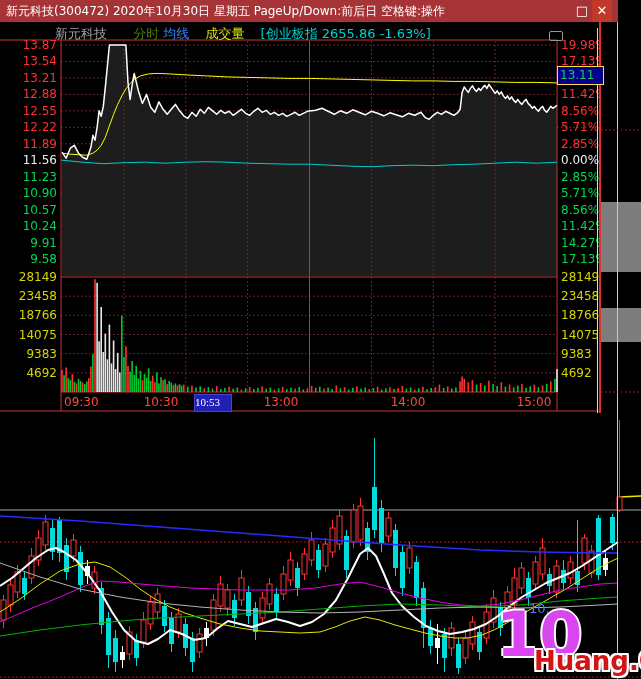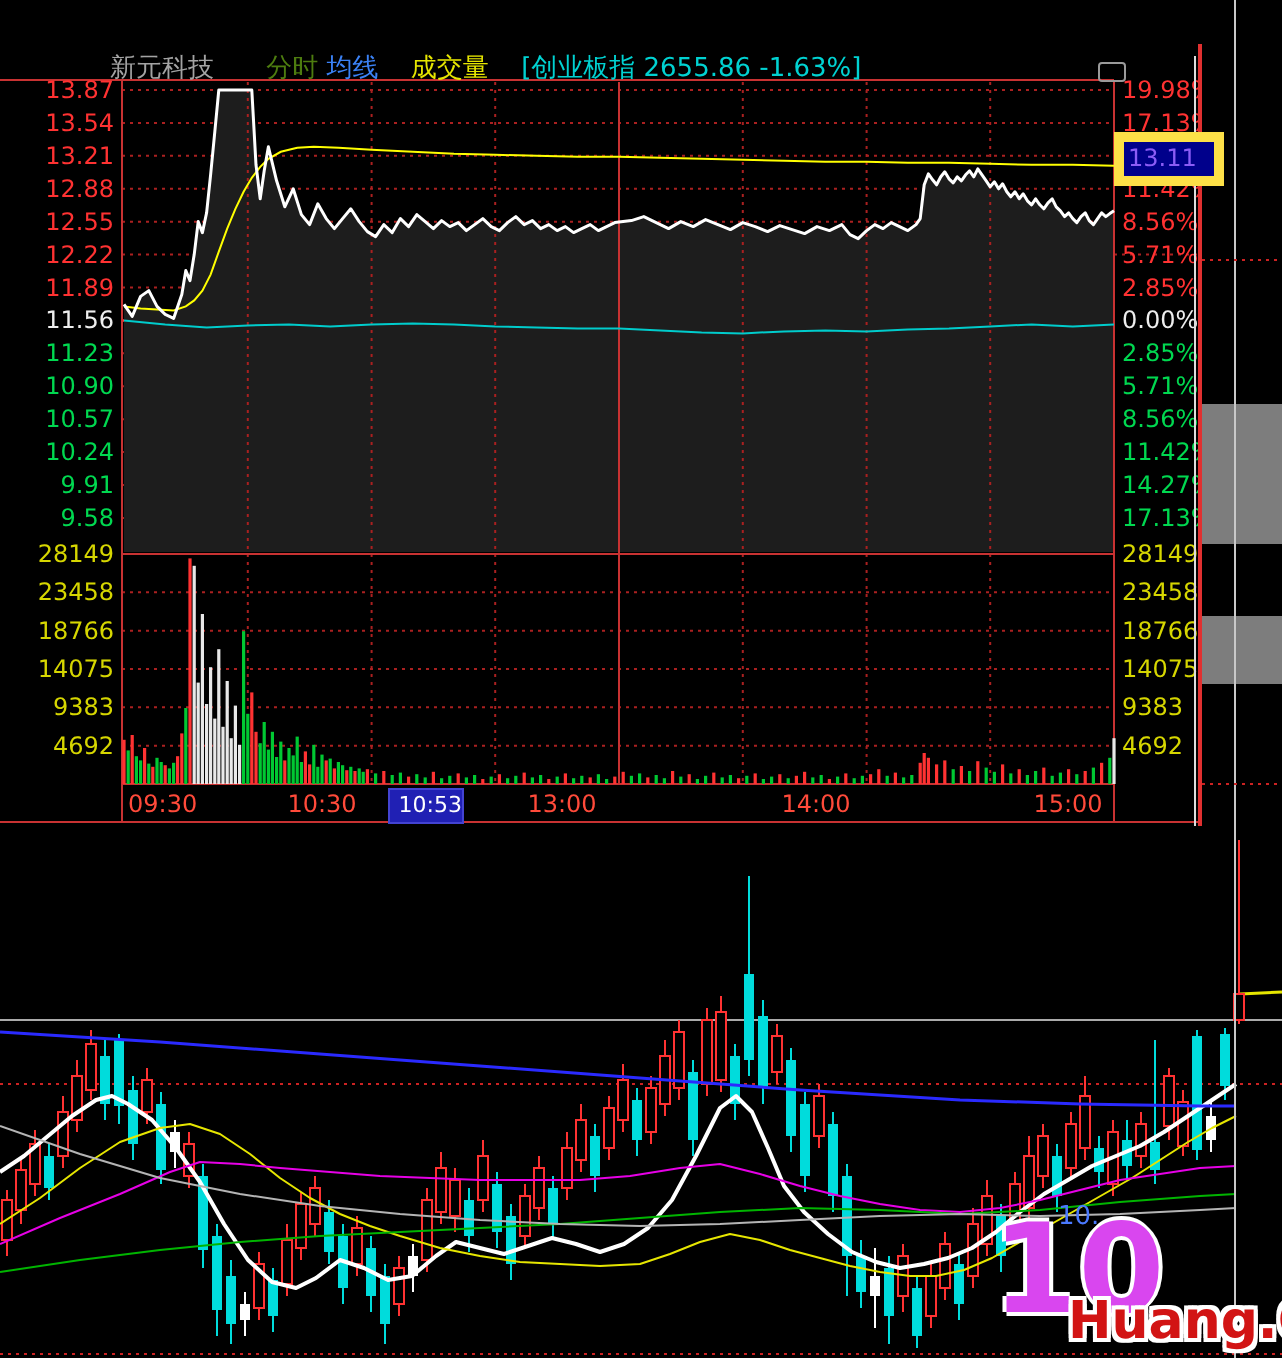--- a/index.html
+++ b/index.html
@@ -18,23 +18,23 @@
   #btn-close{right:6px;background:#c0392b;width:20px;}
   #chart-header{position:absolute;left:55px;top:25px;z-index:3;font-size:13px;white-space:nowrap;}
   #chart-header .nm{color:#a3a3a3;}
   #chart-header .vw{color:#4d7c0f;margin-left:22px;}
   #chart-header .ma{color:#3b82f6;margin-left:0;}
   #chart-header .vol{color:#e6e600;margin-left:12px;text-align:center;}
   #chart-header .idx{color:#00d2d2;margin-left:12px;}
   #tool-icon{position:absolute;left:549px;top:31px;width:12px;height:8px;border:1px solid #9a9a9a;
              border-radius:2px;z-index:3;cursor:pointer;}
   #avg-badge{position:absolute;left:557px;top:66px;width:43px;height:17px;background:#00008b;
-             border:5px solid #fde047;color:#8b5cf6;font-size:12px;line-height:16px;padding-left:2px;z-index:3;}
+             border:1px solid #fde047;color:#22c55e;font-size:12px;line-height:16px;padding-left:2px;z-index:3;}
   #time-badge{position:absolute;left:194px;top:394px;width:36px;height:16px;background:#2020b4;
-              border:1px solid #4343d2;color:#fff;font-size:11px;line-height:15px;text-align:right;z-index:3;}
+              border:1px solid #4343d2;color:#fff;font-size:11px;line-height:15px;text-align:left;z-index:3;font-family:Liberation Serif, serif;}
   #small-blue{position:absolute;left:529px;top:601px;color:#4a79ff;font-size:13px;z-index:3;}
   #watermark{position:absolute;left:496px;top:597px;width:145px;height:82px;z-index:4;pointer-events:none;}
   #wm-10{position:absolute;left:0;top:0;font-size:62px;font-weight:900;color:#d946ef;line-height:76px;
          text-shadow:2px 0 #fff,-2px 0 #fff,0 2px #fff,0 -2px #fff;}
   #wm-site{position:absolute;left:46px;top:18px;font-size:30px;font-weight:bold;color:#2a2a2a;letter-spacing:2px;
          text-shadow:2px 0 #fff,-2px 0 #fff,0 2px #fff,0 -2px #fff,2px 2px #fff,-2px -2px #fff,2px -2px #fff,-2px 2px #fff;}
   #wm-dom{position:absolute;left:38px;top:49px;font-size:26px;font-weight:bold;color:#d21414;
          text-shadow:2px 0 #fff,-2px 0 #fff,0 2px #fff,0 -2px #fff,2px 2px #fff,-2px -2px #fff,2px -2px #fff,-2px 2px #fff;}
   text{font-family:"DejaVu Sans","Liberation Sans",sans-serif;}
 </style>
@@ -468,20 +468,25 @@
       <text x="561" y="376.85" fill="#d6d600" font-size="12">4692</text>
       <text x="64" y="406" fill="#ff4a3a" font-size="12" text-anchor="start">09:30</text>
       <text x="161" y="406" fill="#ff4a3a" font-size="12" text-anchor="middle">10:30</text>
       <text x="281" y="406" fill="#ff4a3a" font-size="12" text-anchor="middle">13:00</text>
       <text x="408" y="406" fill="#ff4a3a" font-size="12" text-anchor="middle">14:00</text>
       <text x="534" y="406" fill="#ff4a3a" font-size="12" text-anchor="middle">15:00</text>
       <line x1="597.5" y1="28" x2="597.5" y2="413" stroke="#dddddd" stroke-width="1"></line>
       <line x1="600" y1="22" x2="600" y2="413" stroke="#e03030" stroke-width="2"></line>
     </svg>
 
+  <div id="titlebar">
+    <span class="ttl">新元科技(300472) 2020年10月30日 星期五 PageUp/Down:前后日 空格键:操作</span>
+    <span class="winbtn" id="btn-max">□</span>
+    <span class="winbtn" id="btn-close">✕</span>
+  </div>
 
   <div id="chart-header">
     <span class="nm">新元科技</span>
     <span class="vw">分时</span>
     <span class="ma">均线</span>
     <span class="vol">成交量</span>
     <span class="idx">[创业板指 2655.86 -1.63%]</span>
   </div>
 
   <div id="tool-icon"></div>

